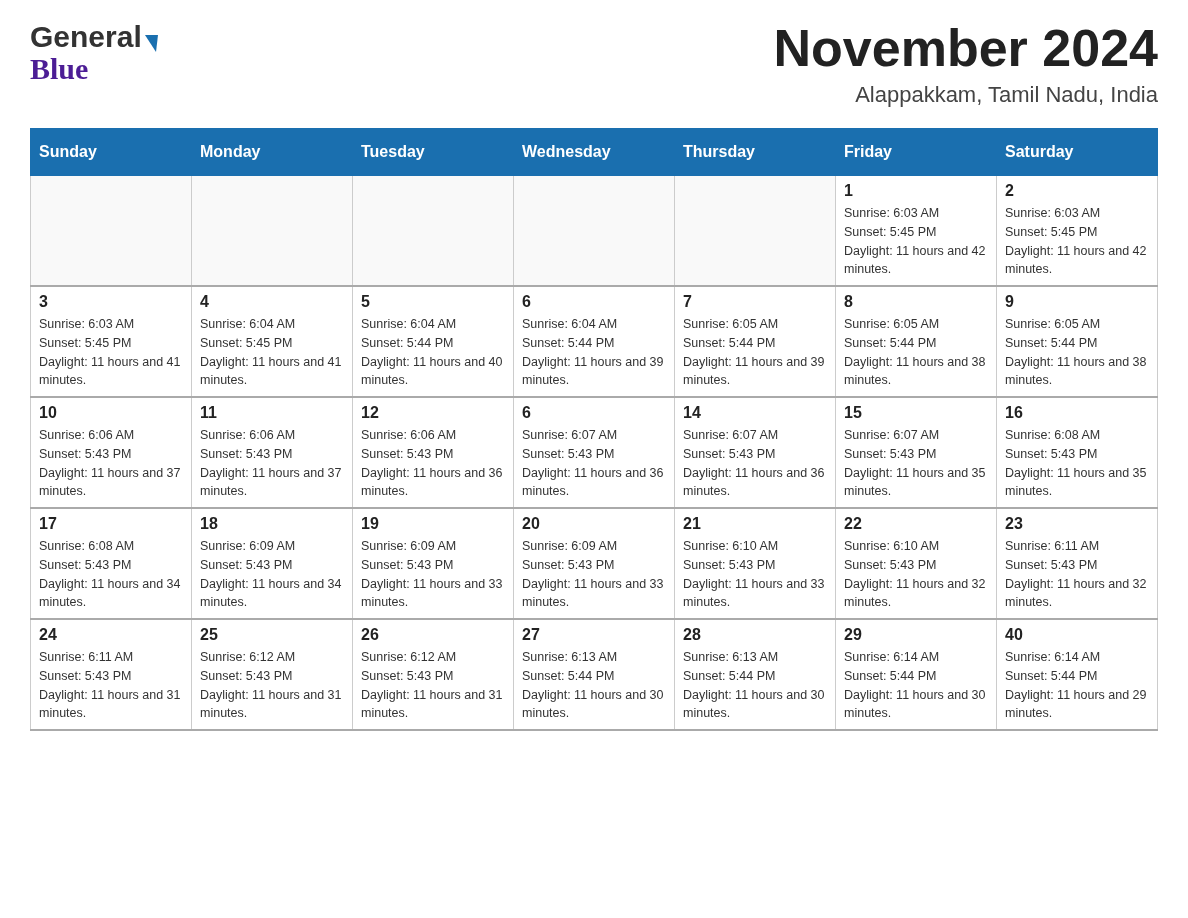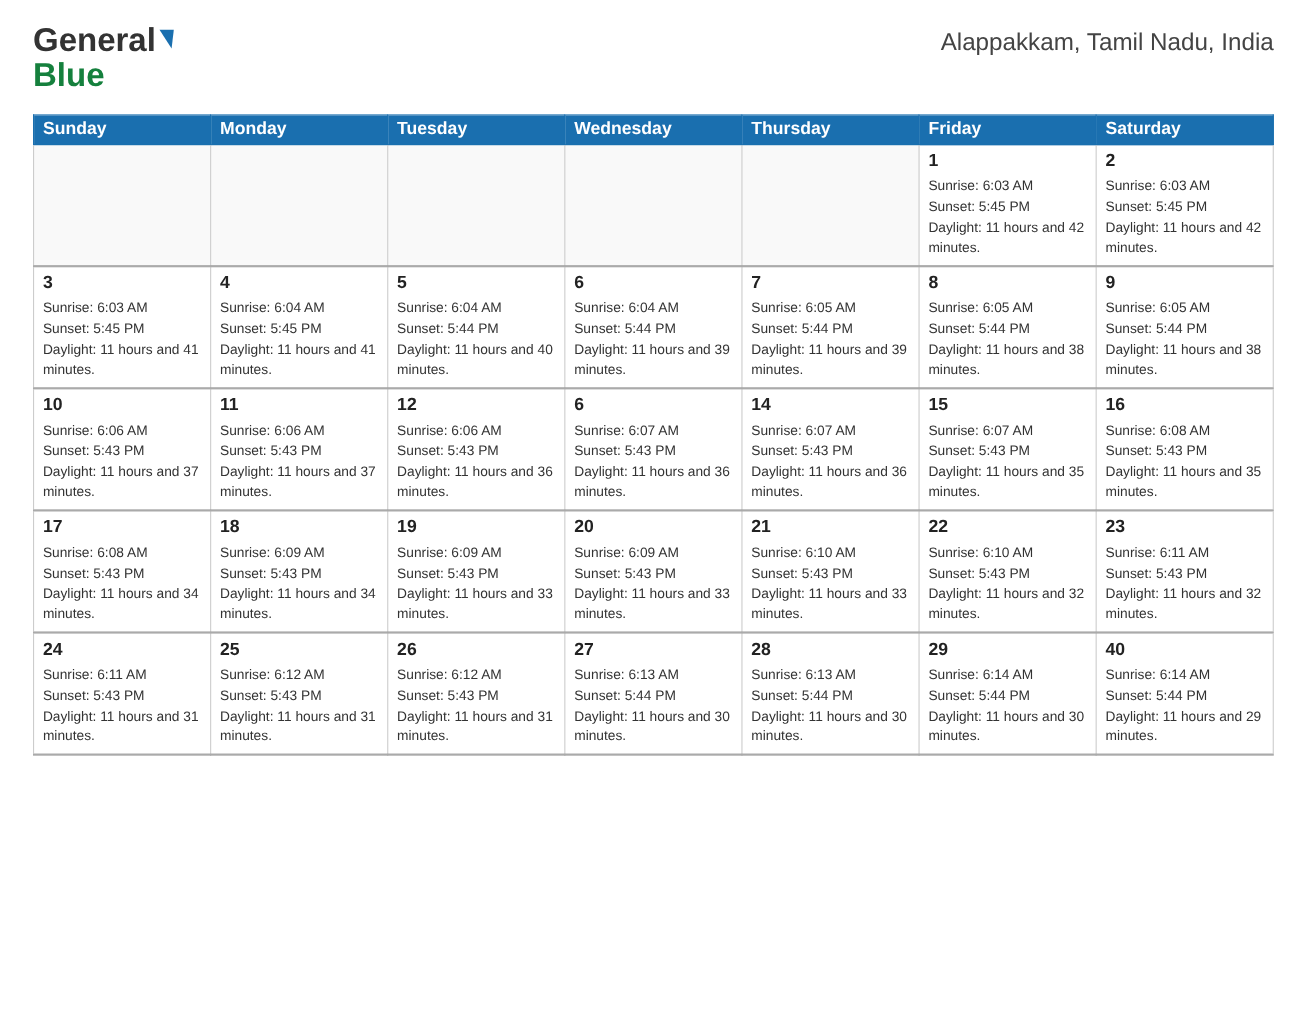--- a/index.html
+++ b/index.html
@@ -35,21 +35,21 @@
       color: #444;
       margin-top: 5px;
     }
     table {
       width: 100%;
       border-collapse: collapse;
     }
     thead tr th {
       background-color: #1a6faf;
       color: #fff;
-      padding: 4px 8px;
+      padding: 14px 8px;
       font-size: 16px;
       font-weight: bold;
       text-align: left;
       border: 1px solid #1a6faf;
     }
     tbody tr td {
       border: 1px solid #ccc;
       vertical-align: top;
       padding: 6px 8px;
       width: 14.28%;
@@ -70,35 +70,36 @@
       line-height: 1.5;
     }
     tbody tr {
       border-bottom: 2px solid #aaa;
     }
     td.empty {
       background: #f9f9f9;
     }
     .logo-row {
       display: flex;
-      align-items: center;
+      align-items: flex-end;
     }
   </style>
 </head>
 <body>
 
 <div class="header-area">
   <div class="logo">
     <div class="logo-row">
       <span style="font-size:30px;font-weight:bold;color:#333;font-family:Arial,sans-serif;">General</span>
       <span style="display:inline-block;width:0;height:0;border-left:11px solid transparent;border-right:2px solid transparent;border-top:17px solid #1a6faf;margin-left:3px;position:relative;top:-2px;"></span>
     </div>
-    <span style="font-size:30px;font-weight:bold;color:#15803d;font-family:Liberation Sans, sans-serif;line-height:1;text-align:center;">Blue</span>
+    <span style="font-size:30px;font-weight:bold;color:#4c1d95;font-family:Liberation Serif, serif;line-height:1;text-align:center;">Blue</span>
   </div>
   <div class="title-area">
+    <div class="month-title">November 2024</div>
     <div class="location-title">Alappakkam, Tamil Nadu, India</div>
   </div>
 </div>
 
 <table>
   <thead>
     <tr>
     <th>Sunday</th>
         <th>Monday</th>
         <th>Tuesday</th>

